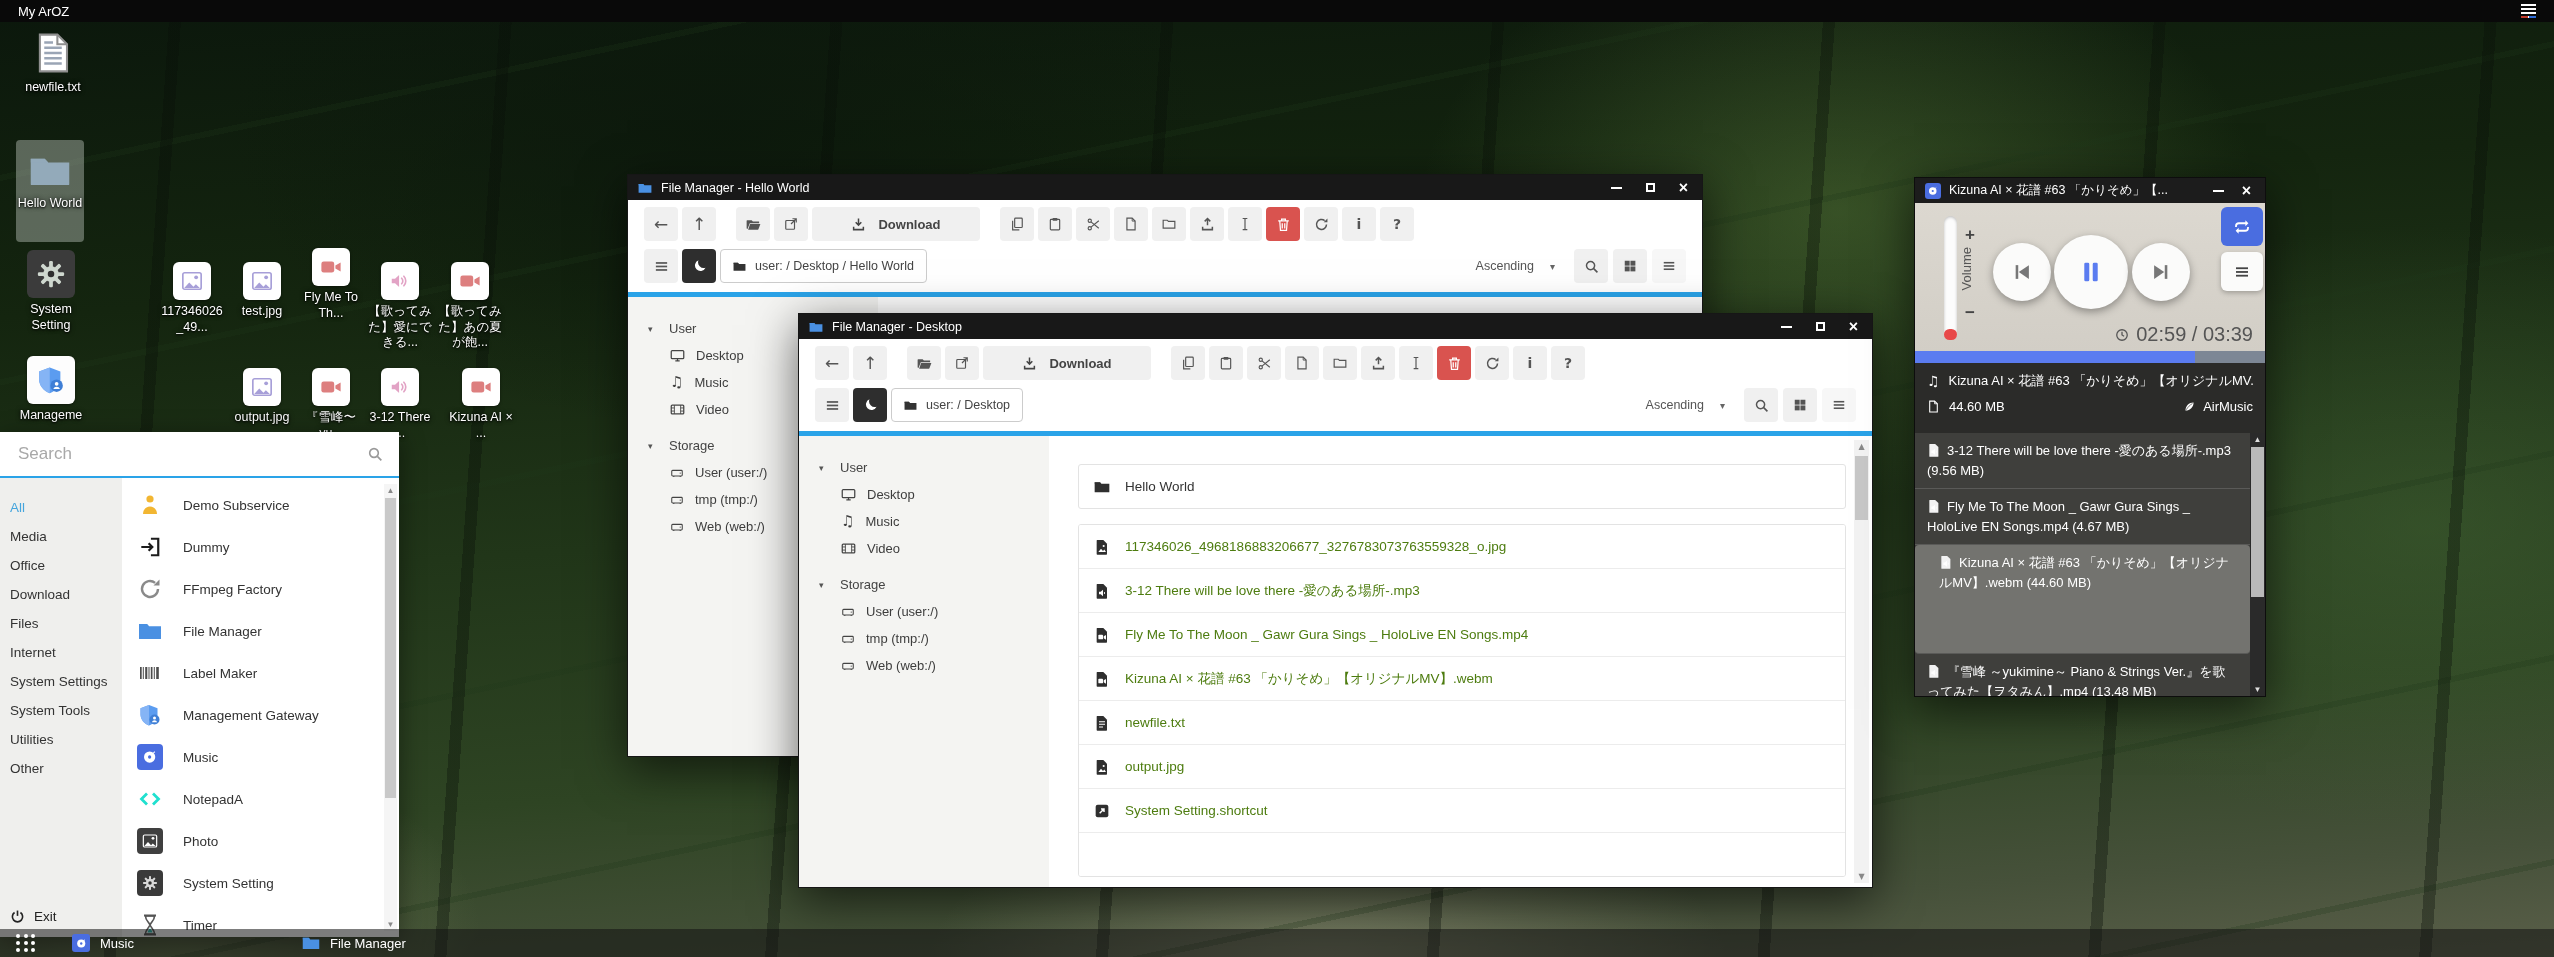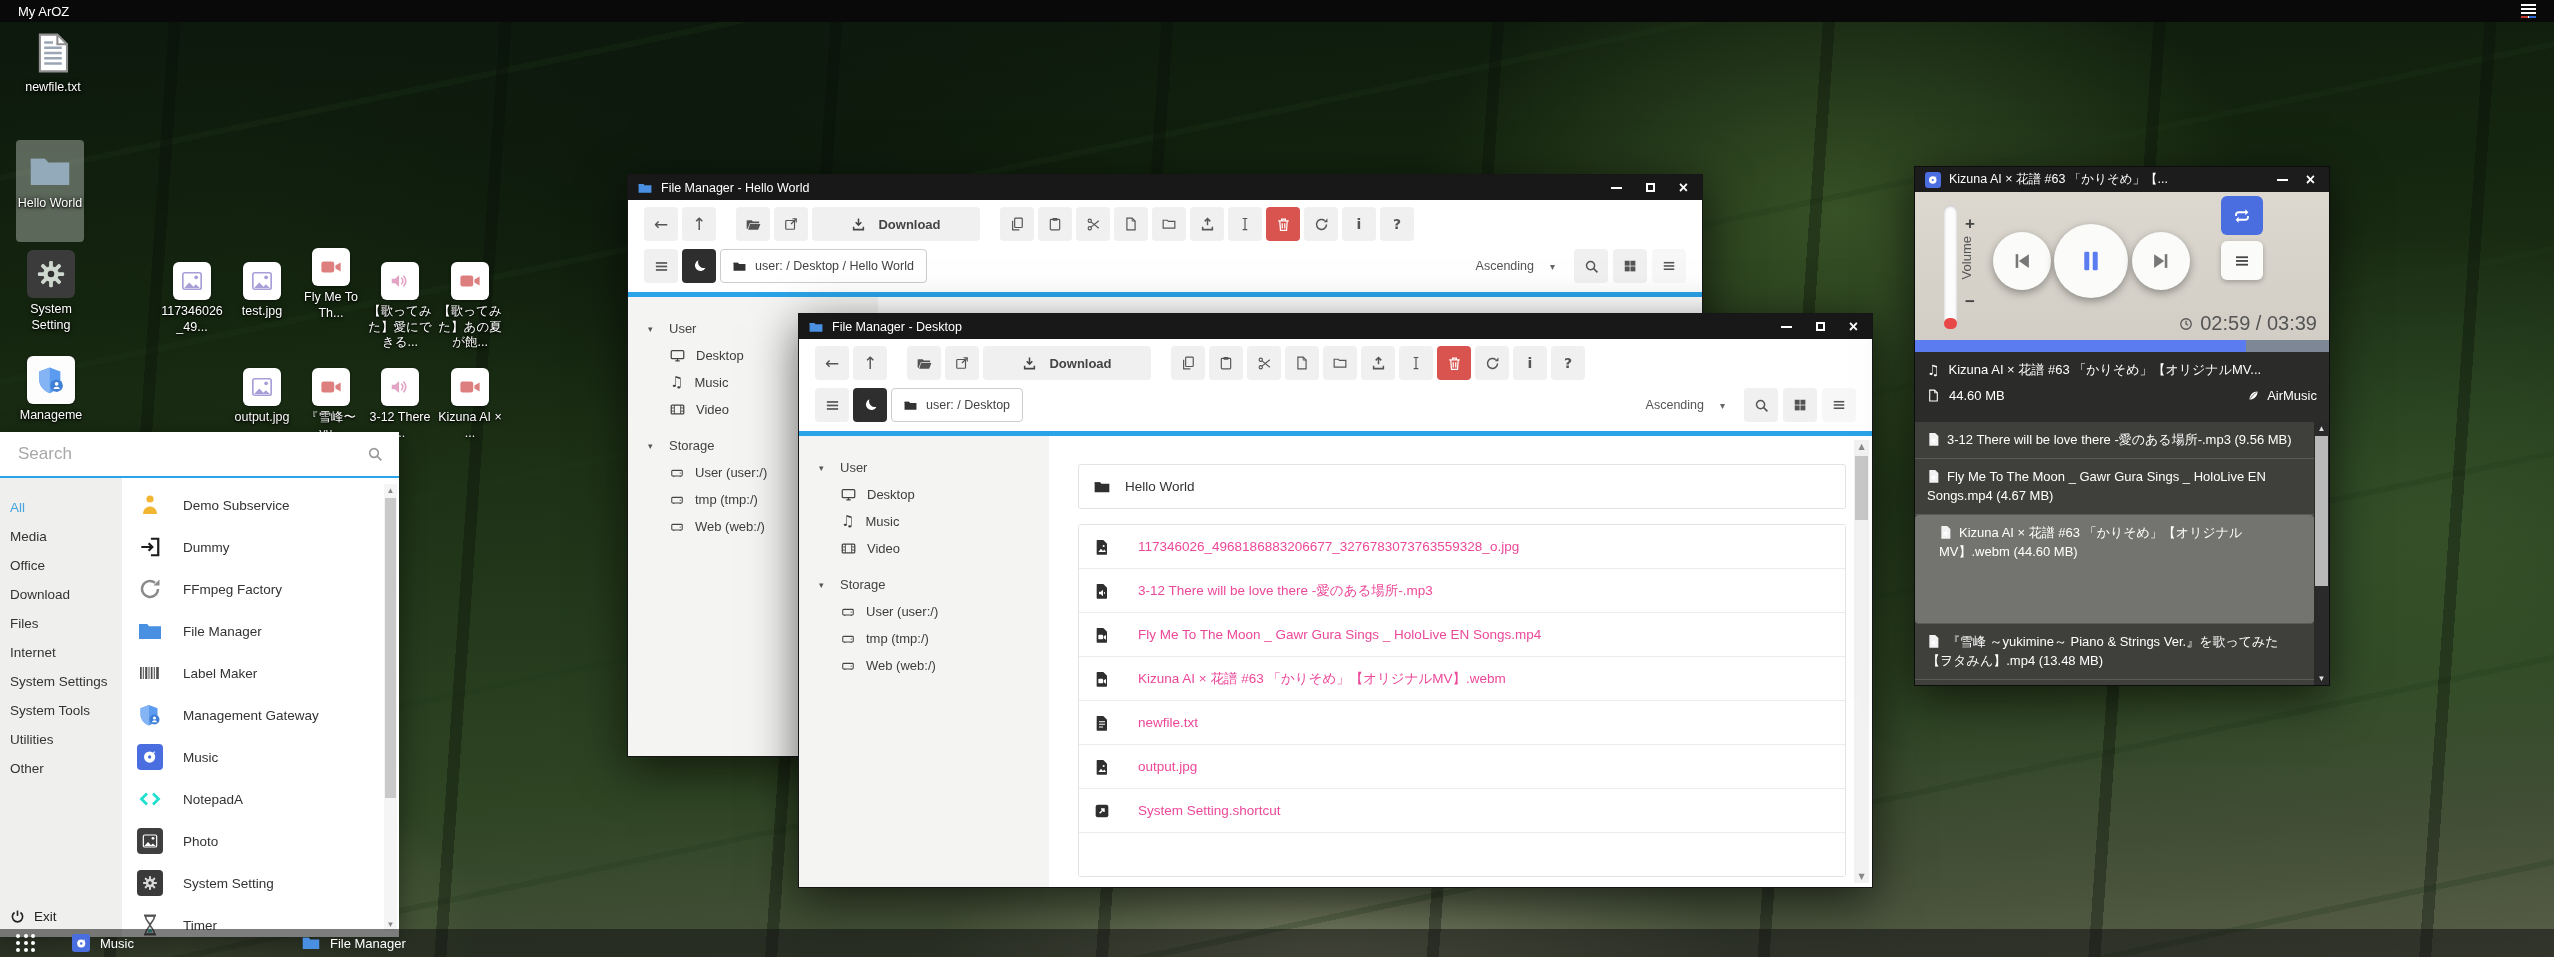--- a/index.html
+++ b/index.html
@@ -72,21 +72,21 @@
   .sg{display:flex;align-items:center;gap:11px;height:27px;padding-left:20px;}
   .sg .scaret{font-size:9px;color:#555;width:10px;}
   .si{display:flex;align-items:center;gap:11px;height:27px;padding-left:42px;color:#3d3d3d;}
   .si svg,.sg svg{color:#444;}
   .si .mnote{font-family:"DejaVu Sans",sans-serif;font-size:15px;line-height:1;}
   .grp2{margin-top:9px;}
   .fmlist{flex:1;position:relative;padding:28px 26px 0 29px;overflow:hidden;}
   .fcard{border:1px solid #e3e3e3;border-radius:3px;height:43px;display:flex;align-items:center;gap:15px;
     padding:0 15px;font-size:13.5px;color:#333;margin-bottom:15px;background:#fff;}
   .fstack{border:1px solid #e3e3e3;border-radius:3px;overflow:hidden;}
-  .frow{height:43px;display:flex;align-items:center;gap:28px;padding:0 15px;font-size:13.5px;color:#ec4899;
+  .frow{height:43px;display:flex;align-items:center;gap:15px;padding:0 15px;font-size:13.5px;color:#4d7c0f;
     border-top:1px solid #ececec;background:#fff;}
   .frow:first-child{border-top:none;}
   .ficon{color:#2f2f2f;flex:0 0 auto;}
   .vscroll{position:absolute;right:3px;top:4px;bottom:4px;width:15px;background:#f2f2f2;}
   .vscroll .ar{position:absolute;left:0;right:0;text-align:center;font-size:8px;color:#888;font-family:"DejaVu Sans",sans-serif;}
   .vscroll .thumb{position:absolute;left:1px;right:1px;background:#c7c7c7;}
 
   
   #menu{position:absolute;left:0;top:432px;width:399px;height:505px;background:#fff;z-index:4;
     box-shadow:0 6px 24px rgba(0,0,0,.45);display:flex;flex-direction:column;}
@@ -100,21 +100,21 @@
   .mexit{position:absolute;bottom:13px;left:10px;display:flex;align-items:center;gap:9px;font-size:13.5px;color:#222;}
   .mapps{flex:1;position:relative;padding-top:6px;overflow:hidden;background:#fff;}
   .mapp{display:flex;align-items:center;gap:20px;height:42px;padding-left:15px;font-size:13.5px;color:#333;cursor:pointer;}
   .aic{width:26px;height:26px;display:flex;align-items:center;justify-content:center;flex:0 0 26px;}
   .tile{width:26px;height:26px;border-radius:4px;display:flex;align-items:center;justify-content:center;}
   .mscroll{position:absolute;right:2px;top:6px;bottom:6px;width:13px;background:#f5f5f5;}
   .mscroll .thumb{position:absolute;left:1px;right:1px;top:14px;height:300px;background:#c9c9c9;}
   .mscroll .ar{position:absolute;left:0;right:0;text-align:center;font-size:8px;color:#888;}
 
   
-  #player{left:1914px;top:166px;width:416px;height:520px;z-index:3;border-color:#0d0d0d;}
+  #player{left:1914px;top:177px;width:352px;height:520px;z-index:3;border-color:#0d0d0d;}
   #player .titlebar{background:#1c1c1c;gap:8px;}
   .apptile{width:16px;height:16px;border-radius:3px;background:#4a6de0;display:flex;align-items:center;justify-content:center;}
   .deck{flex:0 0 148px;background:linear-gradient(180deg,#dcd8d0,#d2cec6);position:relative;}
   .vtrack{position:absolute;left:29px;top:13px;width:13px;height:124px;background:#fcfcfc;border-radius:7px;box-shadow:inset 0 1px 3px rgba(0,0,0,.25);}
   .vhandle{position:absolute;left:29px;top:126px;width:13px;height:11px;background:#e84848;border-radius:6px;}
   .vplus{position:absolute;left:50px;top:22px;font-size:17px;font-weight:bold;color:#444;}
   .vminus{position:absolute;left:50px;top:100px;font-size:17px;font-weight:bold;color:#444;}
   .vlabel{position:absolute;left:44px;top:44px;font-size:13px;color:#555;writing-mode:vertical-rl;transform:rotate(180deg);}
   .pbtn{position:absolute;border-radius:50%;background:#fbfbfa;box-shadow:0 3px 9px rgba(0,0,0,.35);
     display:flex;align-items:center;justify-content:center;color:#777;border:none;cursor:pointer;}
@@ -456,21 +456,21 @@
     <div class="dlabel">『雪峰〜yu...</div>
   </div>
   <div class="dicon" style="left:366px;top:368px">
     <div class="dtile t-media c-aud">
         <svg class="i22">
           <use href="#s-speaker"></use>
         </svg>
       </div>
     <div class="dlabel">3-12 There ...</div>
   </div>
-  <div class="dicon" style="left:436px;top:368px">
+  <div class="dicon" style="left:447px;top:368px">
     <div class="dtile t-media c-vid">
         <svg class="i22">
           <use href="#s-camera"></use>
         </svg>
       </div>
     <div class="dlabel">Kizuna AI × ...</div>
   </div>
 
   <div class="win" id="fm1" style="left:627px;top:174px;width:1076px;height:583px;z-index:2">
     <div class="titlebar">

